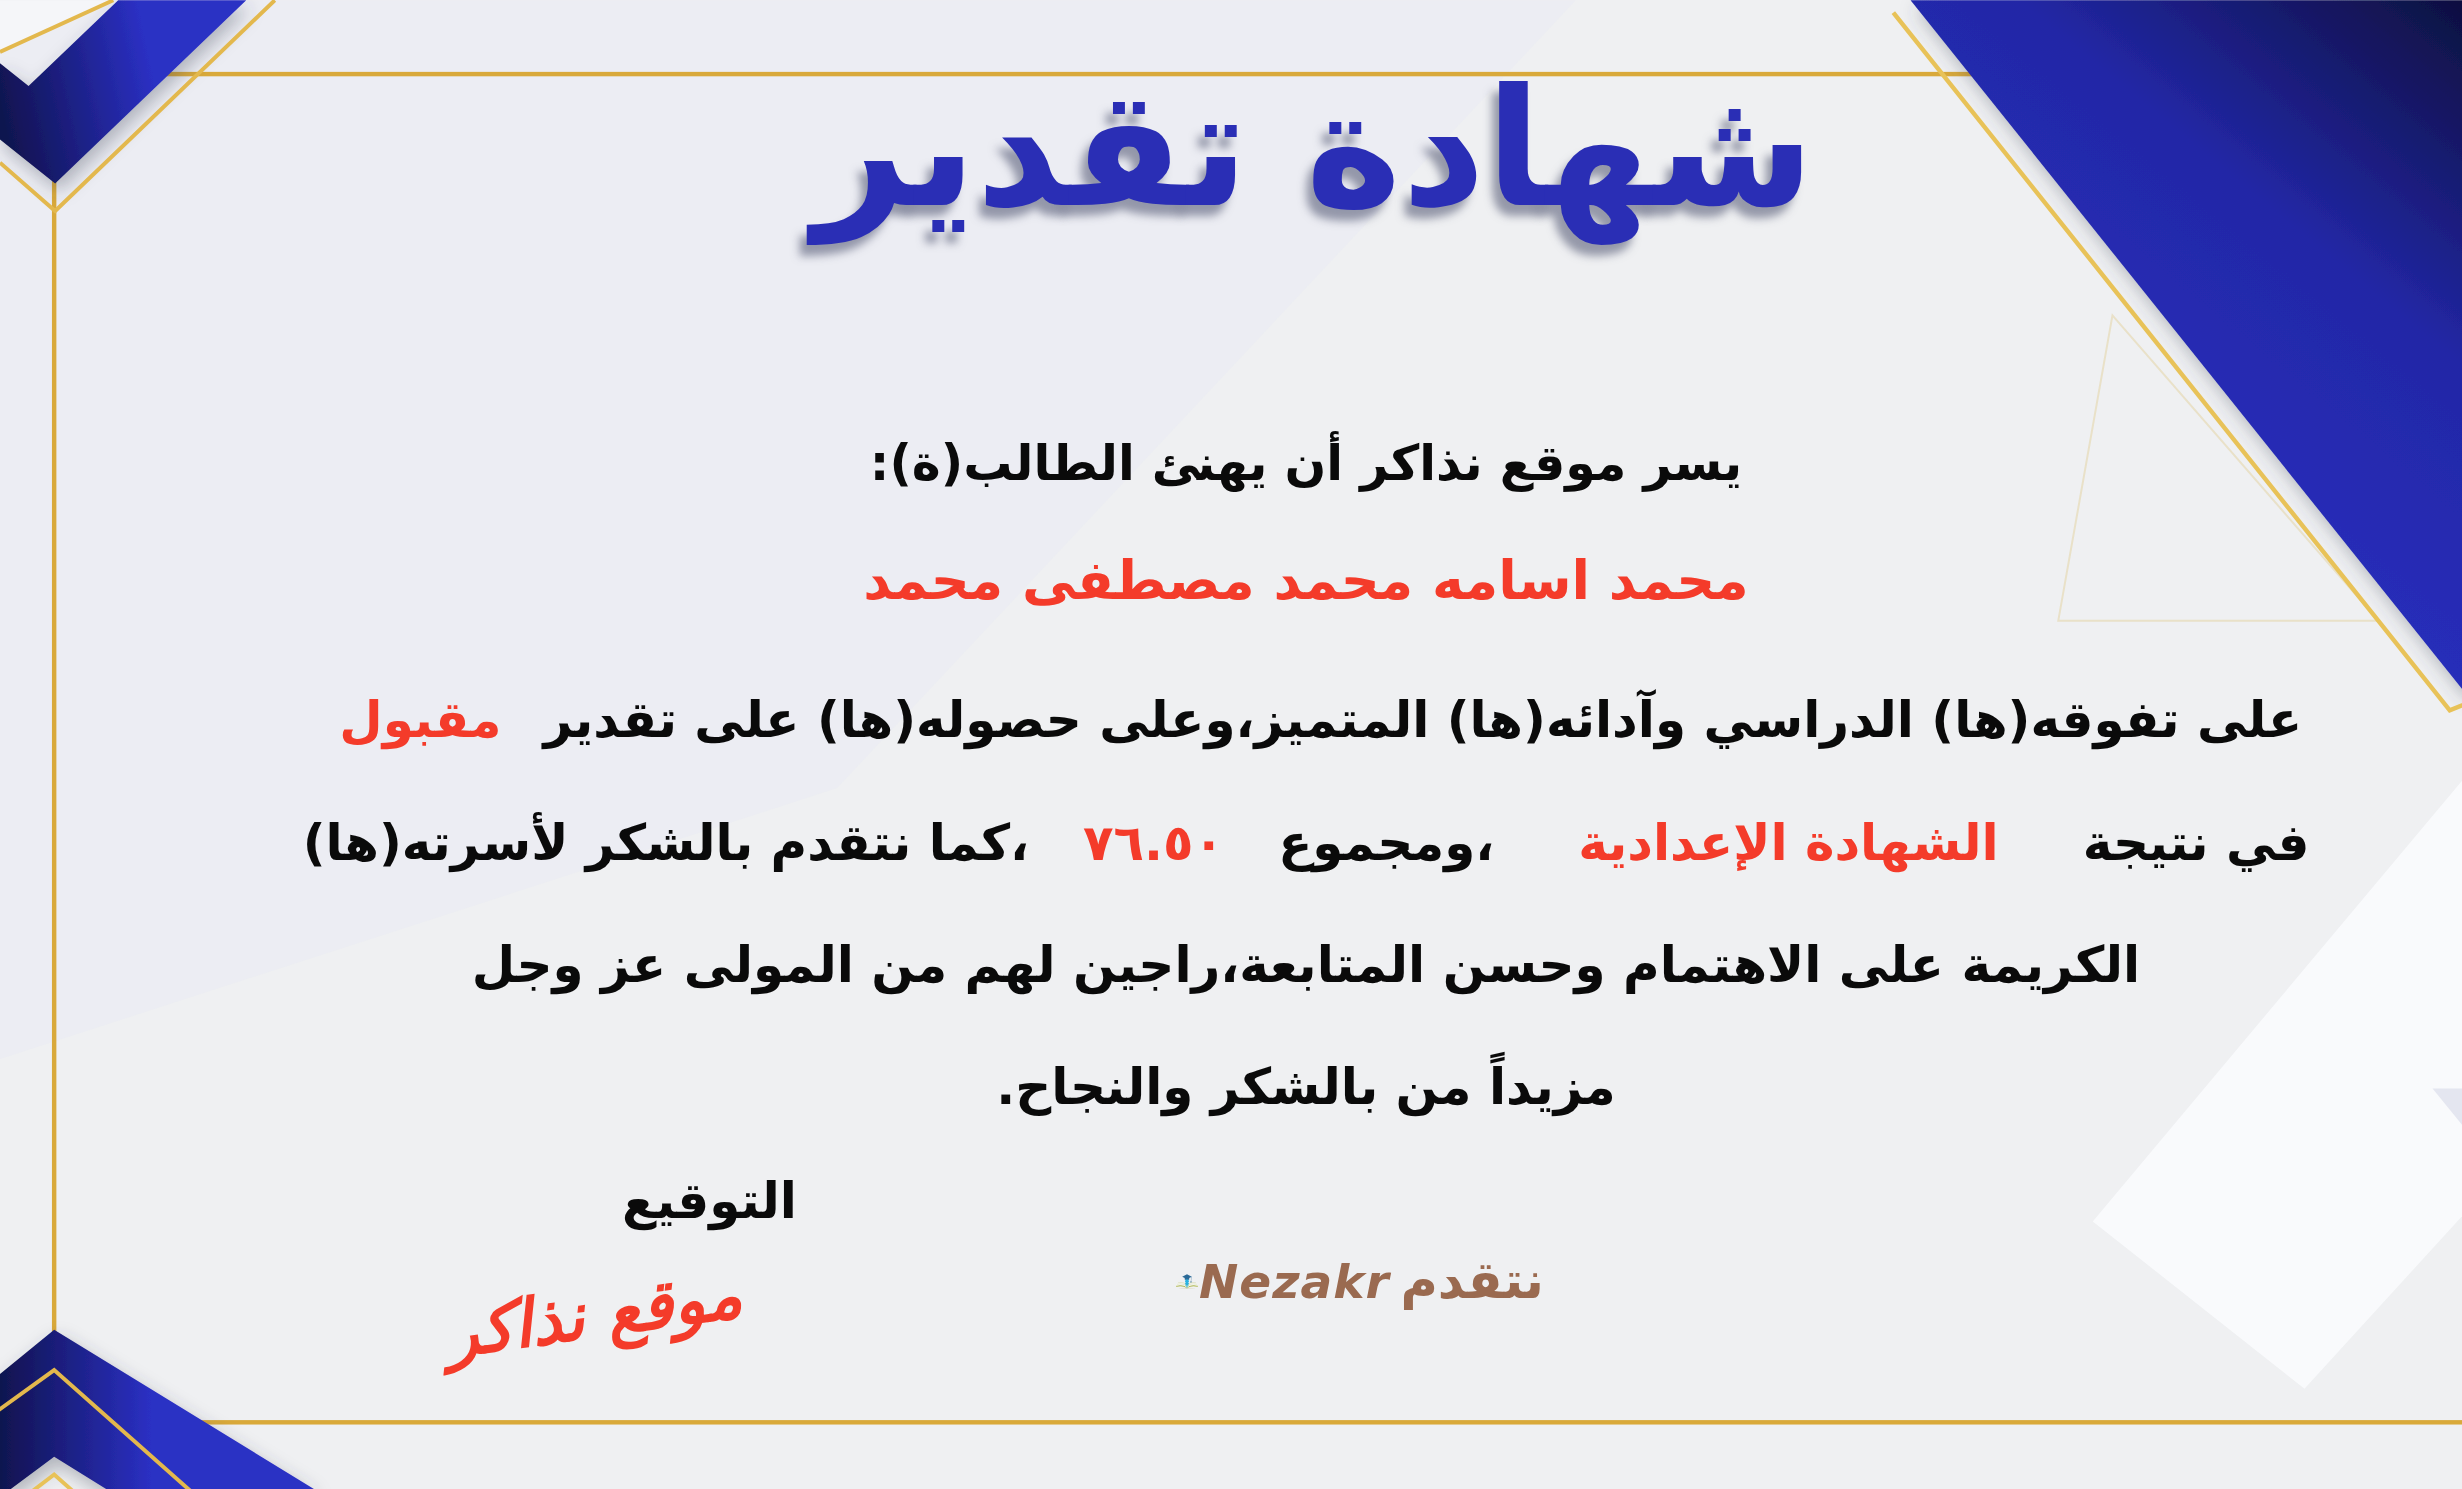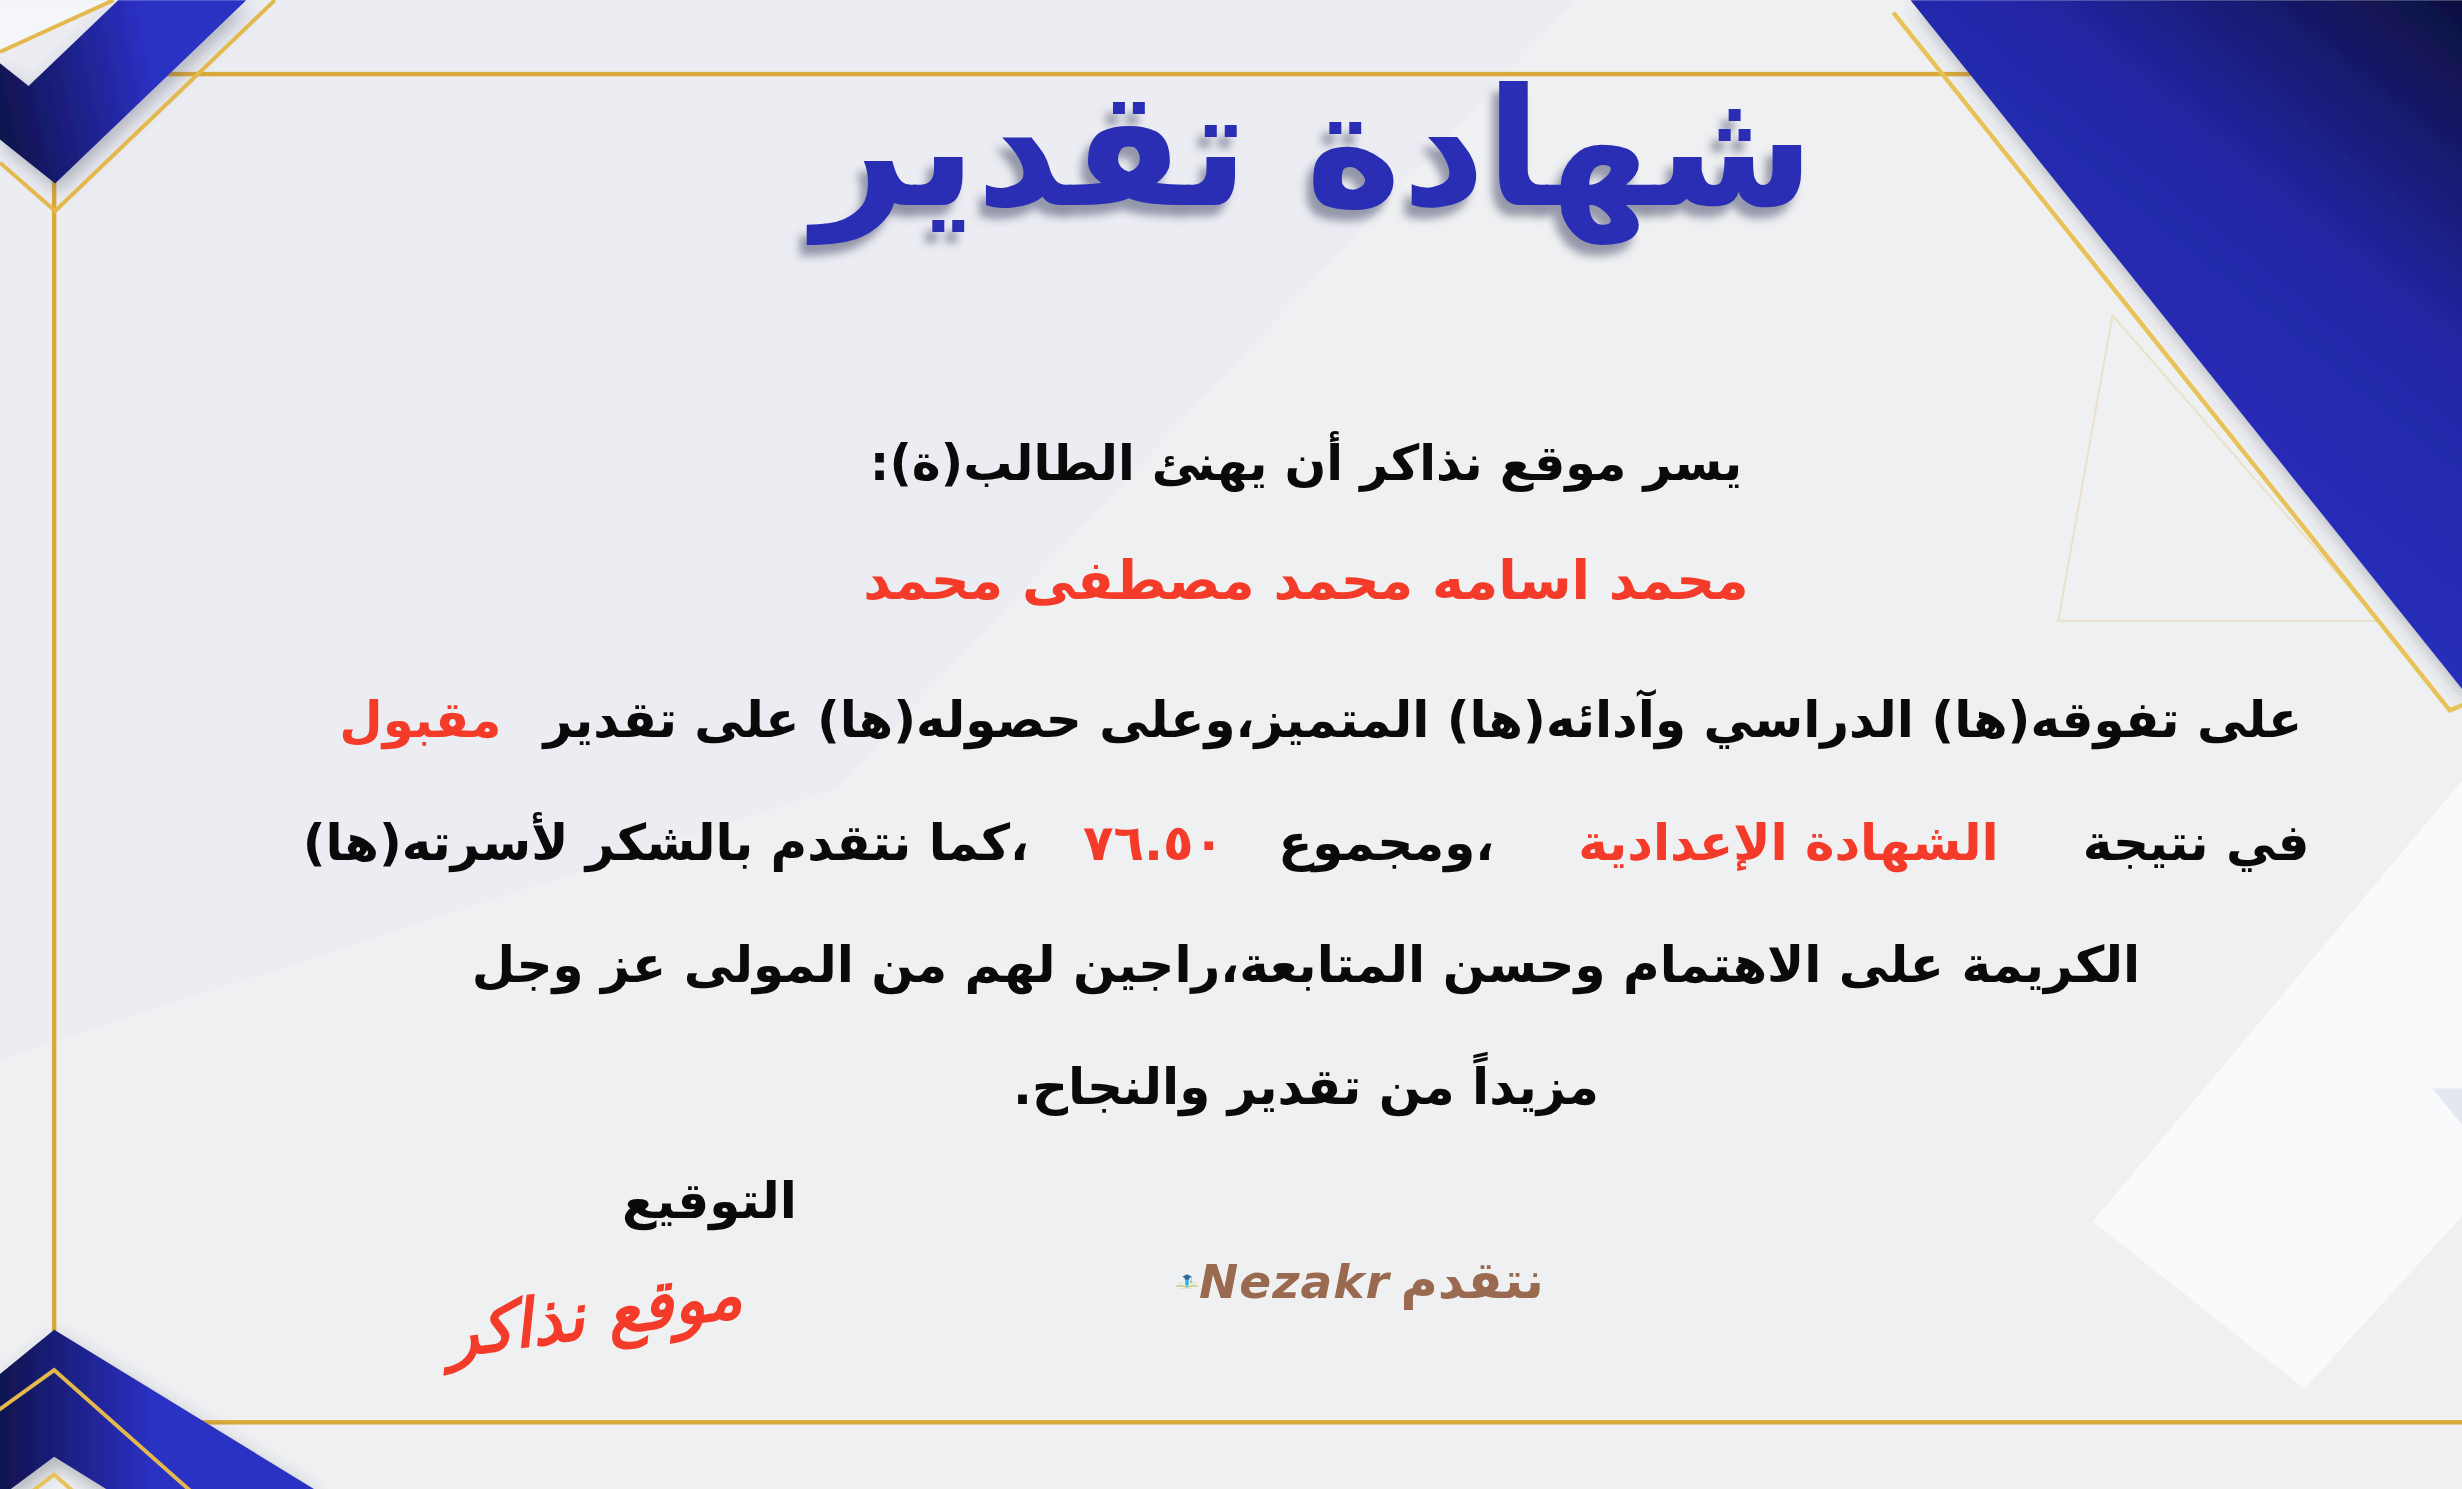--- a/index.html
+++ b/index.html
@@ -130,21 +130,21 @@
   <div class="txt l-ach">
     <span>على تفوقه(ها) الدراسي وآدائه(ها) المتميز،وعلى حصوله(ها) على تقدير</span><span class="red gap-grade">مقبول</span>
   </div>
 
   <div class="txt l-res">
     <span>في نتيجة</span><span class="red gap-exam">الشهادة الإعدادية</span><span>،ومجموع</span><span class="red gap-score">٧٦.٥٠</span><span>،كما نتقدم بالشكر لأسرته(ها)</span>
   </div>
 
   <div class="txt l-fam">الكريمة على الاهتمام وحسن المتابعة،راجين لهم من المولى عز وجل</div>
 
-  <div class="txt l-wish">مزيداً من تقدير والنجاح.</div>
+  <div class="txt l-wish">مزيداً من بالشكر والنجاح.</div>
 
   <div class="sig-label">التوقيع</div>
   <div class="sig-script">موقع نذاكر</div>
 
   <div class="logo">
     <svg viewBox="0 0 720 480" aria-hidden="true">
 
       <g>
         <polygon points="360,55 505,125 360,195 215,125" fill="#2a6997"></polygon>
         <path d="M292,150 L292,207 Q360,240 428,207 L428,150 Q360,186 292,150 Z" fill="#2a6997"></path>

